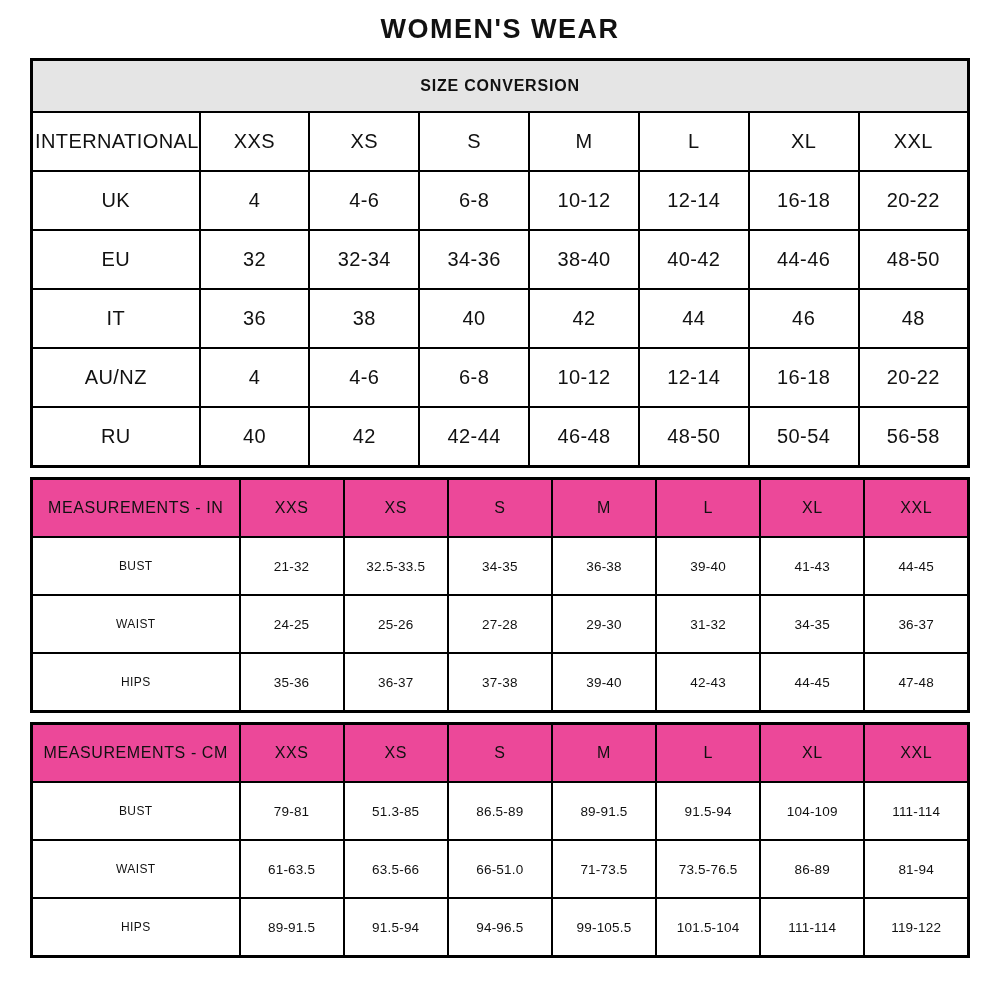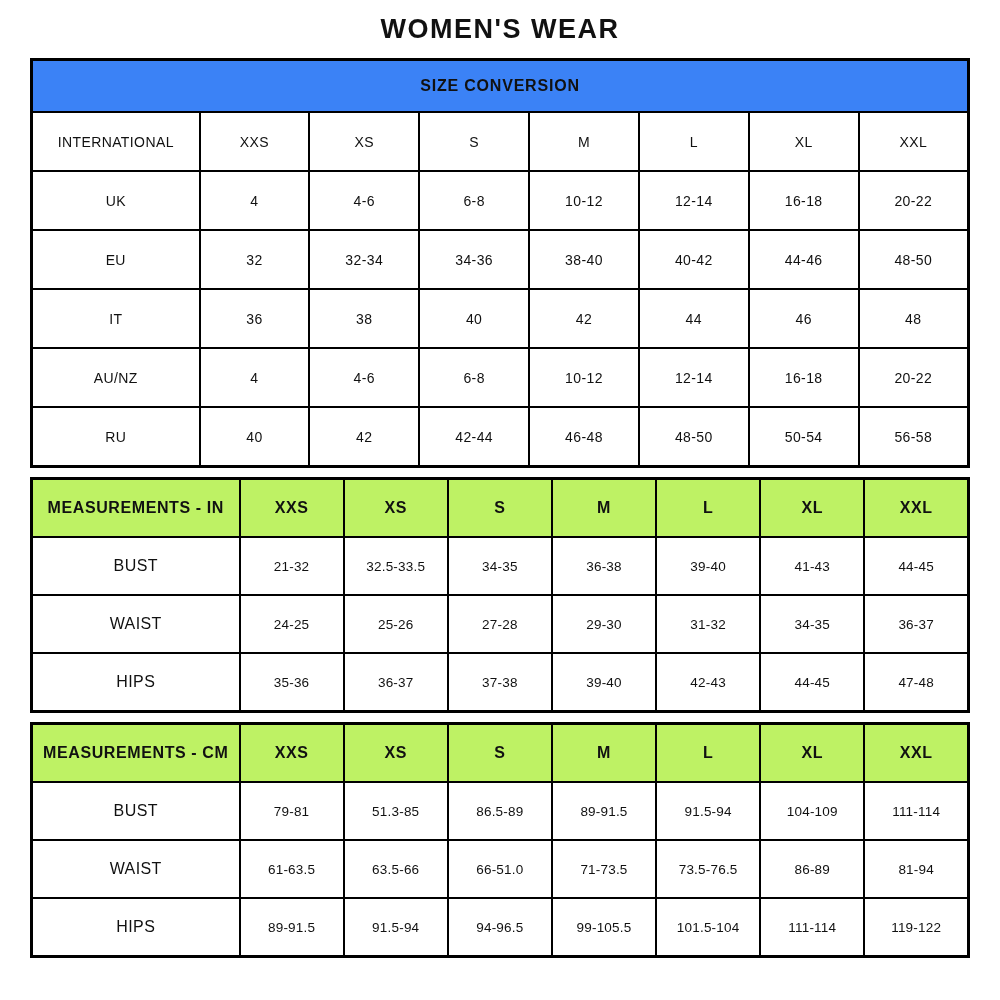--- a/index.html
+++ b/index.html
@@ -38,39 +38,39 @@
     border: 2px solid #000000;
     text-align: center;
     vertical-align: middle;
     padding: 0 2px;
     letter-spacing: 0.4px;
     overflow: hidden;
     white-space: nowrap;
   }
   
   .t1 col.label-col { width: 168px; }
-  .t1 td { height: 57px; font-size: 14px; }
+  .t1 td { height: 57px; font-size: 20px; }
   .t1 tr.title-row td {
     height: 50px;
-    background: #3b82f6;
+    background: #e5e5e5;
     font-weight: 700;
     font-size: 16px;
     letter-spacing: 0.8px;
   }
   
   .t2 { margin-top: 9px; }
   .t2 col.label-col { width: 208px; }
   .t2 td { height: 56px; }
   .t2 tr.head-row td {
-    background: #bef264;
-    font-weight: 700;
+    background: #ec4899;
+    font-weight: 400;
     font-size: 16px;
     letter-spacing: 0.6px;
   }
-  .t2 td.rowlabel { font-size: 16px; }
+  .t2 td.rowlabel { font-size: 12px; }
   .t2 td.value { font-size: 13.5px; letter-spacing: 0.2px; border-radius: 17px; }
 </style>
 </head>
 <body>
 
 <div class="page">
 
   <h1 class="page-title">WOMEN'S WEAR</h1>
 
   <table class="t1">

